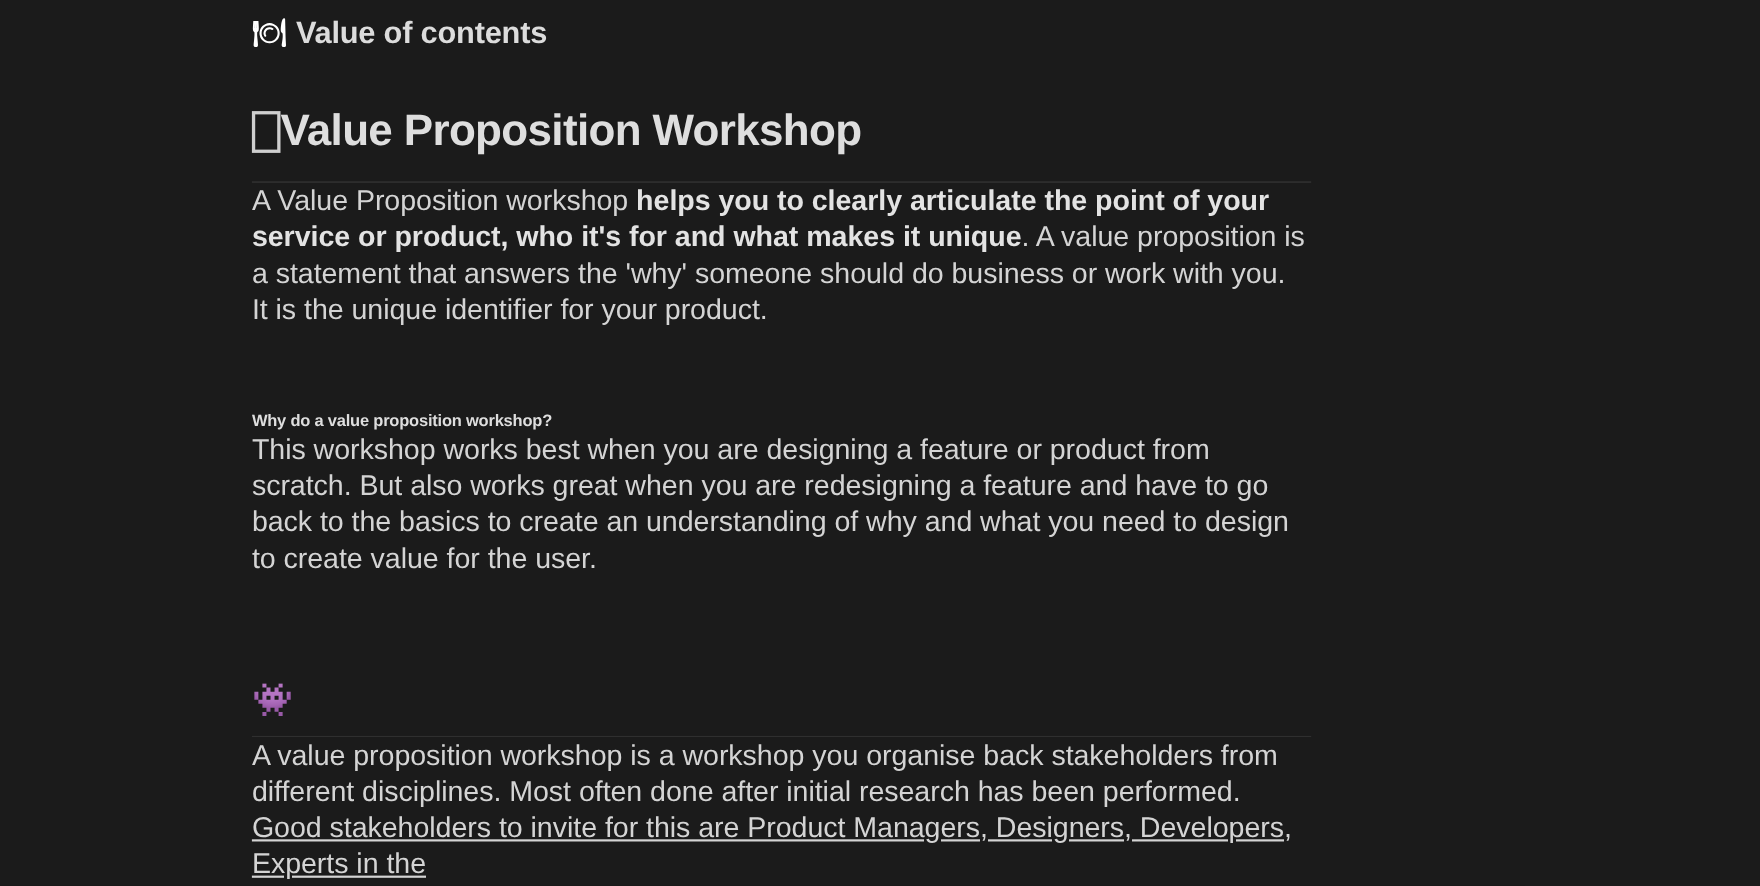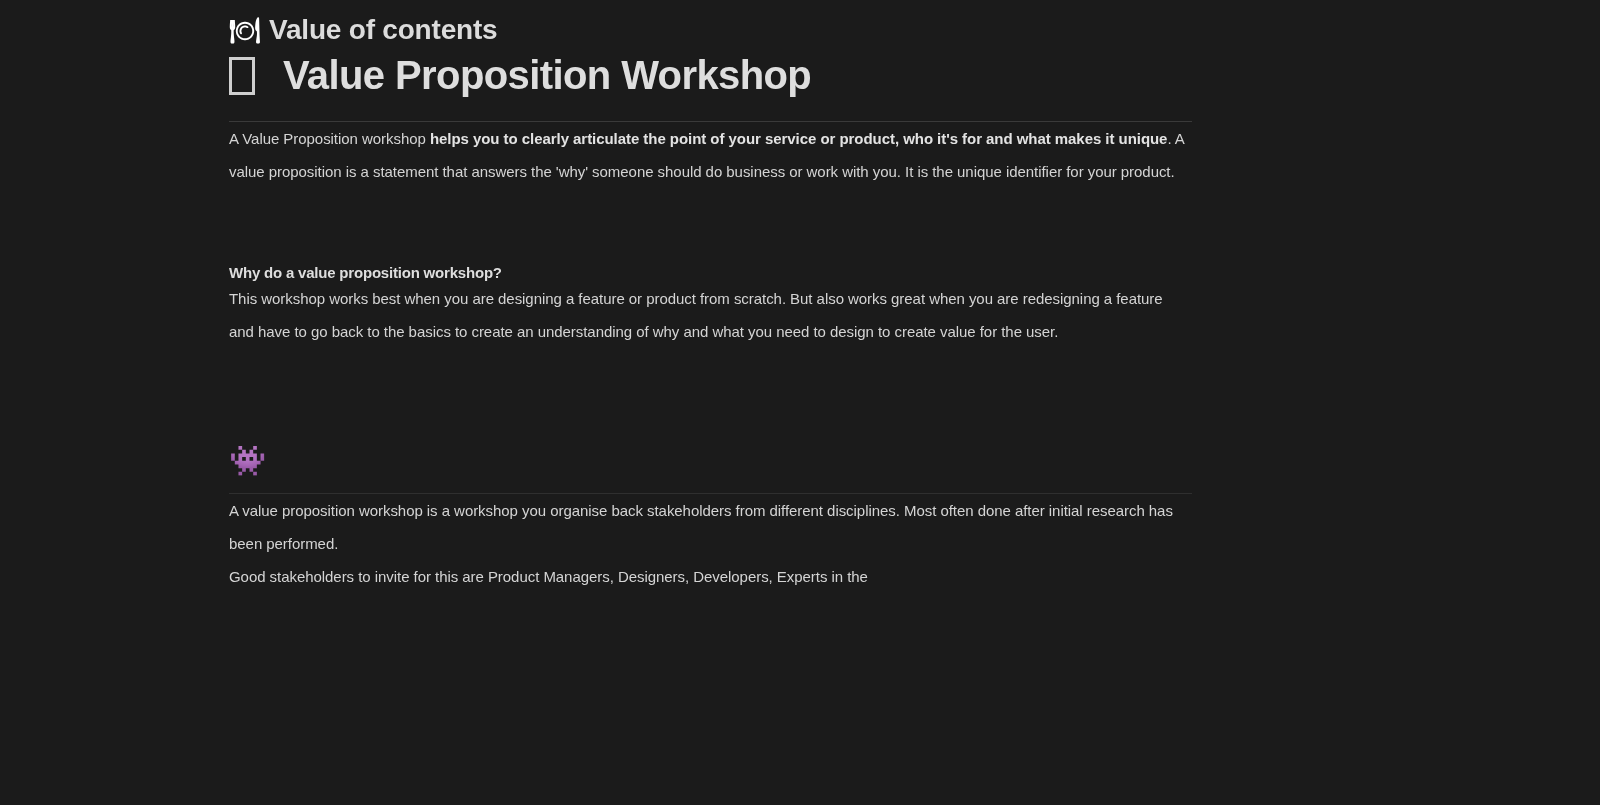--- a/index.html
+++ b/index.html
@@ -50,21 +50,22 @@
     line-height: 1;
     filter: grayscale(1) brightness(1.25);
     display: inline-block;
     width: 30px;
   }
 
   
   .h1-row {
     display: flex;
     align-items: center;
-    gap: 28px;
+    gap: 0;
+    margin-top: 44px;
     font-size: 40px;
     font-weight: bold;
     color: #dedede;
     letter-spacing: -0.6px;
     line-height: 1.15;
   }
   .tofu {
     display: inline-block;
     width: 26px;
     height: 38px;
@@ -80,21 +81,21 @@
     border-top: 1px solid #3a3a3a;
     margin: 23px 0 0 0;
     width: 963px;
   }
   .rule.faint {
     border-top-color: #2f2f2f;
   }
 
   
   p.body {
-    font-size: 15px;
+    font-size: 26px;
     line-height: 33px;
     color: #d4d4d4;
     margin: 0;
     letter-spacing: -0.05px;
   }
   p.body b { font-weight: bold; color: #e3e3e3; }
 
   .para-1 { margin-top: 27px; width: 960px; }
 
   
@@ -120,21 +121,21 @@
     line-height: 1;
     display: inline-block;
     width: 36px;
     flex: 0 0 auto;
     position: relative;
     top: 2px;
   }
   .rule.plan-rule { margin-top: 19px; }
 
   .para-3 { margin-top: 24px; width: 960px; }
-  .para-4 { margin-top: 0px; width: 990px; }
+  .para-4 { margin-top: 0px; width: 990px; text-decoration: underline; }
 </style>
 </head>
 <body>
 
 <div class="page">
   <div class="content">
 
     <div class="toc-header">
       <span class="toc-emoji">🍽</span>
       <span>Value of contents</span>

